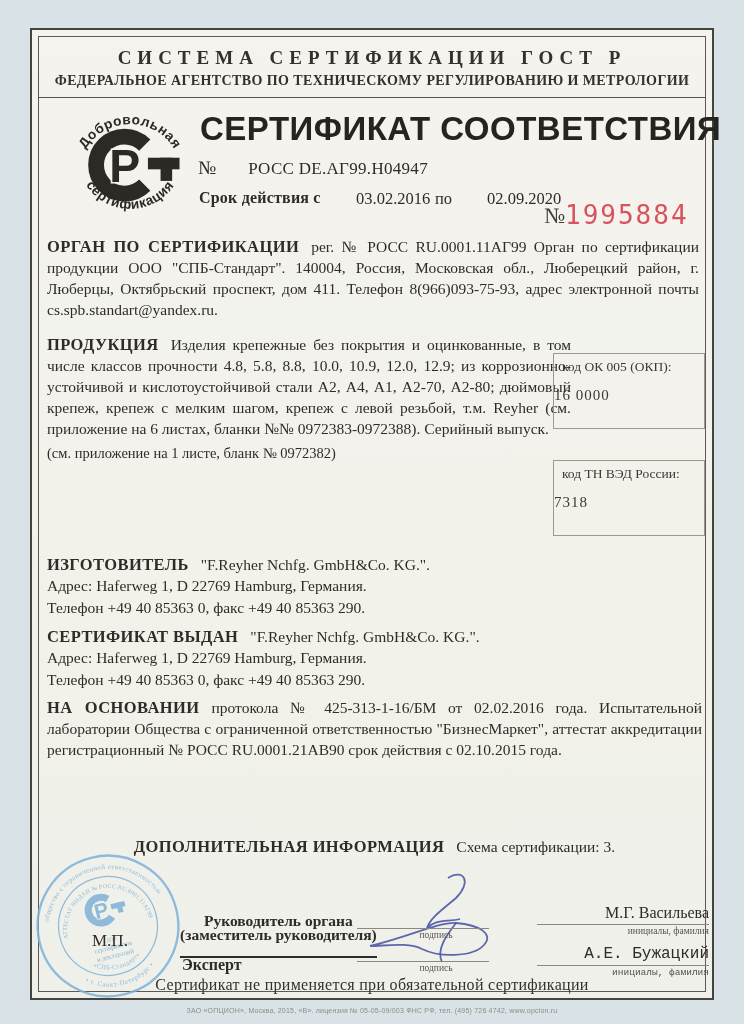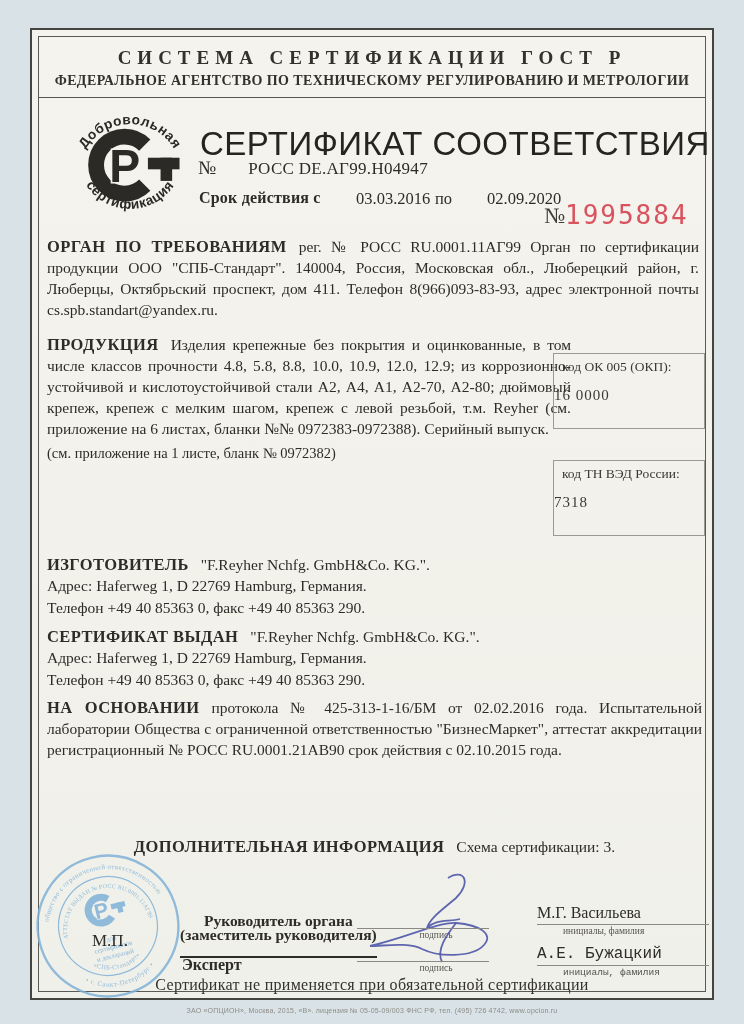--- a/index.html
+++ b/index.html
@@ -26,22 +26,22 @@
   }
   .header-line1 {
     margin-top:10px; font-weight:bold; font-size:19px; letter-spacing:6px; color:#32312c;
   }
   .header-line2 {
     margin-top:4px; font-weight:bold; font-size:14px; letter-spacing:0.4px; color:#32312c;
   }
   .logo-svg { position:absolute; left:34px; top:74px; width:128px; height:118px; color:#2b2a26; }
   .arc-text { font-family:"Liberation Sans",sans-serif; font-weight:bold; font-size:13px; letter-spacing:0.5px; fill:currentColor; }
   .main-title {
-    position:absolute; left:168px; top:95px; width:504px; text-align:center;
-    font-family:"Liberation Sans",sans-serif; font-weight:normal; font-size:33px;
+    position:absolute; left:168px; top:80px; width:504px; text-align:center;
+    font-family:"Liberation Sans",sans-serif; font-weight:bold; font-size:33px;
     color:#25241f; letter-spacing:0.5px; white-space:nowrap;
   }
   .certno-row { position:absolute; left:166px; top:127px; font-size:17px; }
   .certno-label { font-size:19px; }
   .certno-value { margin-left:32px; letter-spacing:0.3px; }
   .validity-row { position:absolute; left:167px; top:159px; width:420px; height:22px; font-size:16.5px; }
   .validity-label { position:absolute; left:0; font-weight:bold; font-size:16px; letter-spacing:0.2px; }
   .validity-from { position:absolute; left:157px; }
   .validity-po  { position:absolute; left:236px; }
   .validity-to  { position:absolute; left:288px; }
@@ -63,21 +63,21 @@
   .addr-line { font-size:15.5px; line-height:21.5px; }
   .stamp-svg { position:absolute; left:0px; top:820px; width:152px; height:152px; color:#7fb1d8; opacity:0.85; transform:rotate(-14deg); }
   .stamp-text { fill:currentColor; }
   .mp-label { position:absolute; left:60px; top:901px; font-size:17px; color:#2e2c29; }
   .role-head { position:absolute; left:148px; top:884px; font-weight:bold; font-size:15.5px; line-height:14px; white-space:nowrap;text-align:center; }
   .role-head .underlined { display:inline-block; border-bottom:2px solid #2e2c29; padding-bottom:14px; }
   .role-expert { position:absolute; left:150px; top:926px; font-weight:bold; font-size:16px; }
   .sigcol { position:absolute; width:132px; text-align:center; }
   .sigline { border-top:1px solid #8a8a82; }
   .smallcap { font-size:9.5px; color:#55544e; margin-top:1px;padding-left:26px; }
-  .namecol { position:absolute; width:172px; text-align:left; }
+  .namecol { position:absolute; width:172px; text-align:right; }
   .nameval { font-size:16px; white-space:nowrap; }
   .nameline { border-top:1px solid #8a8a82; margin-top:2px; }
   .sig-svg { position:absolute; pointer-events:none; }
   .notice { position:absolute; left:0; right:0; top:946px; text-align:center; font-size:16px; color:#33322d; letter-spacing:0.3px; }
   .print-line { position:absolute; left:0; top:1007px; width:744px; text-align:center; font-size:7px; color:#8d8d86; font-family:"Liberation Sans",sans-serif; letter-spacing:0.2px; }
 </style>
 </head>
 <body>
 
 <div class="certificate">
@@ -105,31 +105,31 @@
   </svg>
 
   <div class="main-title">СЕРТИФИКАТ СООТВЕТСТВИЯ</div>
 
   <div class="certno-row">
     <span class="certno-label">№</span><span class="certno-value">РОСС DE.АГ99.Н04947</span>
   </div>
 
   <div class="validity-row">
     <span class="validity-label">Срок действия с</span>
-    <span class="validity-from">03.03.2016</span>
+    <span class="validity-from">03.02.2016</span>
     <span class="validity-po">по</span>
     <span class="validity-to">02.09.2020</span>
   </div>
 
   <div class="serial">
     <span class="serial-no">№</span><span class="serial-digits">1995884</span>
   </div>
 
   <p class="para" style="left:15px; top:206px; width:652px;">
-    <span class="shead">ОРГАН ПО ТРЕБОВАНИЯМ</span><span>рег. № РОСС RU.0001.11АГ99 Орган по сертификации продукции ООО "СПБ-Стандарт". 140004, Россия, Московская обл., Люберецкий район, г. Люберцы, Октябрьский проспект, дом 411. Телефон 8(966)093-83-93, адрес электронной почты cs.spb.standart@yandex.ru.</span>
+    <span class="shead">ОРГАН ПО СЕРТИФИКАЦИИ</span><span>рег. № РОСС RU.0001.11АГ99 Орган по сертификации продукции ООО "СПБ-Стандарт". 140004, Россия, Московская обл., Люберецкий район, г. Люберцы, Октябрьский проспект, дом 411. Телефон 8(966)093-75-93, адрес электронной почты cs.spb.standart@yandex.ru.</span>
   </p>
 
   <p class="para" style="left:15px; top:304px; width:524px;">
     <span class="shead">ПРОДУКЦИЯ</span><span>Изделия крепежные без покрытия и оцинкованные, в том числе классов прочности 4.8, 5.8, 8.8, 10.0, 10.9, 12.0, 12.9; из коррозионно-устойчивой и кислотоустойчивой стали А2, А4, А1, А2-70, А2-80; дюймовый крепеж, крепеж с мелким шагом, крепеж с левой резьбой, т.м. Reyher (см. приложение на 6 листах, бланки №№ 0972383-0972388). Серийный выпуск.</span>
   </p>
 
   <div class="code-box" style="top:323px; height:76px;">
     <div class="cb-label">код ОК 005 (ОКП):</div>
     <div class="cb-value">16 0000</div>
   </div>

